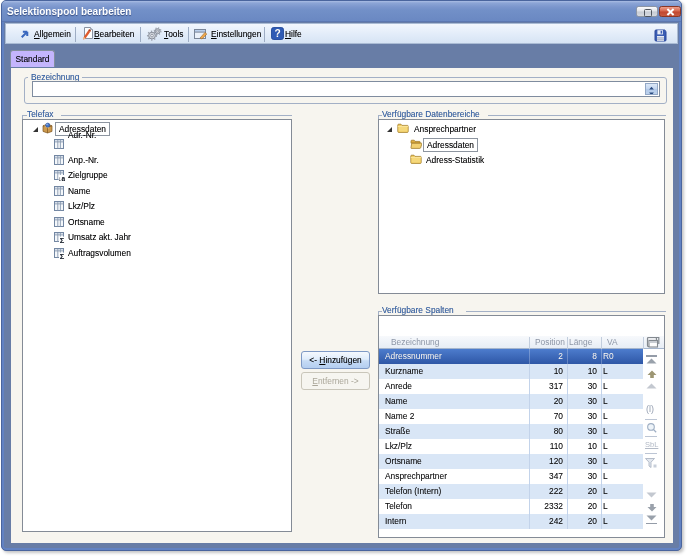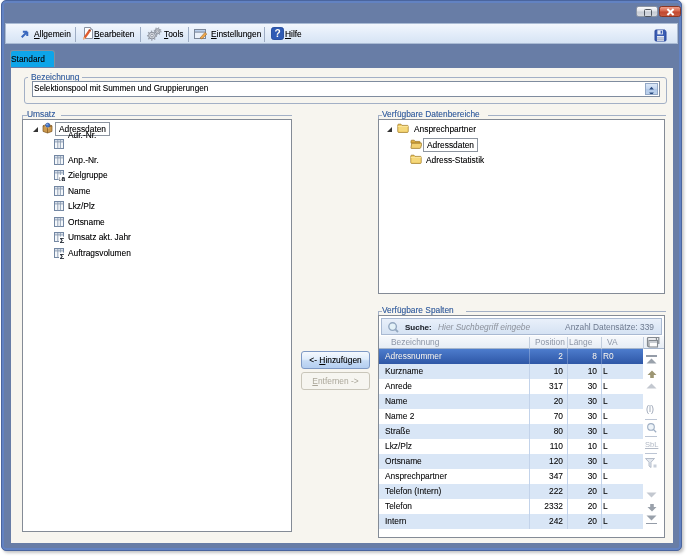--- a/index.html
+++ b/index.html
@@ -47,22 +47,22 @@
 .mi u { text-decoration:underline; }
 .msep { position:absolute; top:3px; width:1px; height:15px; background:#9eadc4; }
 .micon { position:absolute; top:3px; }
 #content {
   position:absolute; left:9px; top:67px; width:662px; height:475px;
   background:#f7f5ef;
 }
 #tabstrip { position:absolute; left:3px; top:43px; width:673px; height:24px; background:#687da6; }
 #tab {
   position:absolute; left:5px; top:6px; width:45px; height:17px;
-  background:#0ea5e9; border:1px solid #828f9e; border-bottom:none;
-  border-radius:3px 3px 0 0; text-align:left; line-height:17px;
+  background:#c4b5fd; border:1px solid #828f9e; border-bottom:none;
+  border-radius:3px 3px 0 0; text-align:center; line-height:17px;
 }
 
 .gb-label { position:absolute; color:#3464ae; background:transparent; }
 .gline { position:absolute; height:1px; background:#a3b0c6; }
 .vline { position:absolute; width:1px; background:#a3b0c6; }
 .panel { position:absolute; background:#fff; border:1px solid #848b96; }
 
 #gb-bez { position:absolute; left:13px; top:9px; width:643px; height:27px;
   border:1px solid #a3b0c6; border-radius:3px; }
 #combo { position:absolute; left:7px; top:3px; right:6px; height:16px;
@@ -97,20 +97,21 @@
 #selrow { background:linear-gradient(#4d7ccd, #2e57a6); color:#fff; }
 #selrow .colline { background:rgba(255,255,255,.25); }
 .colline { position:absolute; top:0; bottom:0; width:1px; background:#c3d3ea; }
 .strip-ico { position:absolute; color:#9aa4b4; text-shadow:none; }
 </style>
 </head>
 <body>
 <div id="stage">
   <div id="win">
 
+    <div id="titlebar">Selektionspool bearbeiten</div>
     <div id="btn-max" class="tbtn"></div>
     <div id="btn-close" class="tbtn">
       <svg width="9" height="8" viewBox="0 0 9 8">
         <path d="M1.4 1 L7.6 7 M7.6 1 L1.4 7" stroke="#fff" stroke-width="2" fill="none"></path>
       </svg>
     </div>
     <div id="toolbar">
       <svg class="micon" style="left:12px;top:4px" width="13" height="12" viewBox="0 0 14 13">
         <path d="M4 10 L10 4 M10 4 L5.2 4 M10 4 L10 8.8" stroke="#3a68be" stroke-width="2.2" fill="none"></path>
       </svg>
@@ -157,33 +158,32 @@
       </svg>
     </div>
     <div id="tabstrip">
         <div id="tab">Standard</div>
       </div>
     <div id="content">
 
       <div id="gb-bez">
         <div class="gb-label" style="left:3px;top:-6px;padding:0 3px;background:#f7f5ef;">Bezeichnung</div>
         <div id="combo">
-          <div class="txt">Selektionspool mit Summen und Gruppierungen</div>
           <div class="spin">
             <svg width="11" height="12" viewBox="0 0 11 12" style="position:absolute;left:0;top:1px">
               <path d="M5.5 1.8 L7.9 4.4 L3.1 4.4 Z" fill="#27487e"></path>
               <path d="M5.5 10.2 L7.9 7.6 L3.1 7.6 Z" fill="#27487e"></path>
             </svg>
           </div>
         </div>
       </div>
 
       <div class="gline" style="left:11px;top:47px;width:5px"></div>
       <div class="vline" style="left:11px;top:47px;height:4px"></div>
-      <div class="gb-label" style="left:16px;top:41px;">Umsatz</div>
+      <div class="gb-label" style="left:16px;top:41px;">Telefax</div>
       <div class="gline" style="left:50px;top:47px;width:231px"></div>
       <div class="panel" id="p-spalten" style="left:11px;top:51px;width:270px;height:413px"></div>
 
       <div class="gline" style="left:367px;top:47px;width:4px"></div>
       <div class="vline" style="left:367px;top:47px;height:4px"></div>
       <div class="gb-label" style="left:371px;top:41px;">Verfügbare Datenbereiche</div>
       <div class="gline" style="left:477px;top:47px;width:178px"></div>
       <div class="panel" id="p-db" style="left:367px;top:51px;width:287px;height:175px"></div>
 
       <div class="gline" style="left:367px;top:243px;width:4px"></div>
@@ -297,29 +297,20 @@
             <path d="M0.8 3.4 L11.2 3.4" stroke="#fbe69f" stroke-width="1"></path>
             <rect x="1.5" y="4" width="9" height="4.6" fill="#f5d87b"></rect>
           </svg>
       <div class="titem" style="left:415px;top:87px;line-height:11px">Adress-Statistik</div>
       </div>
 
       <div id="btn-add" class="pbtn">&lt;- <u>H</u>inzufügen</div>
       <div id="btn-rem" class="pbtn"><u>E</u>ntfernen -&gt;</div>
 
       <div id="tablewrap">
-        <div id="searchbar">
-            <svg style="position:absolute;left:5px;top:2px" width="13" height="13" viewBox="0 0 13 13">
-              <circle cx="5.6" cy="5.6" r="3.8" fill="#e4f2f8" stroke="#93a7c0" stroke-width="1.4"></circle>
-              <line x1="8.4" y1="8.4" x2="11" y2="11" stroke="#93a7c0" stroke-width="1.8"></line>
-            </svg>
-            <span style="position:absolute;left:23px;top:2px;font-weight:bold;color:#2a2f38;line-height:13px;font-size:8px">Suche:</span>
-            <span style="position:absolute;left:56px;top:2px;font-style:italic;color:#8d929c;line-height:13px;text-shadow:none">Hier Suchbegriff eingebe</span>
-            <span style="position:absolute;right:7px;top:2px;color:#6e7a8f;line-height:13px;text-shadow:none">Anzahl Datensätze: 339</span>
-          </div>
         <div id="tblhead">
             <div class="hcell" style="left:12px">Bezeichnung</div>
             <div class="hcell" style="left:156px">Position</div>
             <div class="hcell" style="left:190px">Länge</div>
             <div class="hcell" style="left:228px">VA</div>
             <div class="vlsep" style="left:150px"></div>
             <div class="vlsep" style="left:188px"></div>
             <div class="vlsep" style="left:222px"></div>
             <div class="vlsep" style="left:264px"></div>
             <svg style="position:absolute;left:267px;top:0px" width="14" height="13" viewBox="0 0 14 13">

